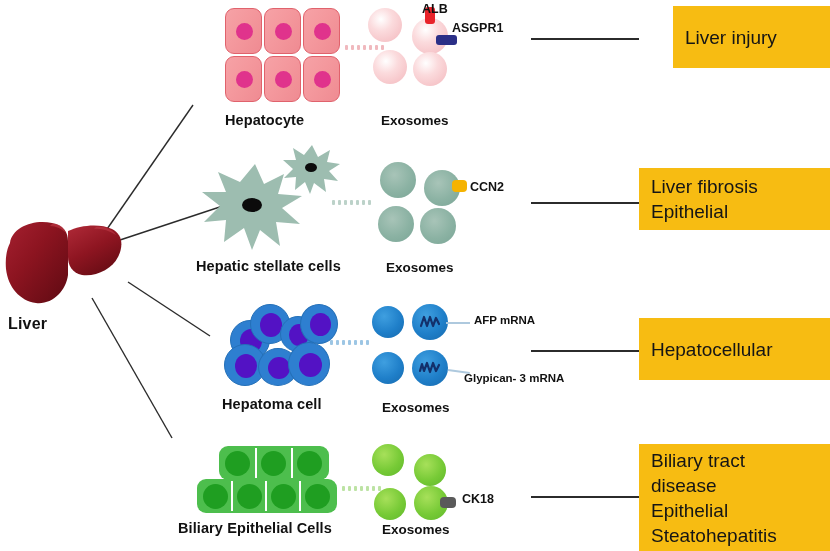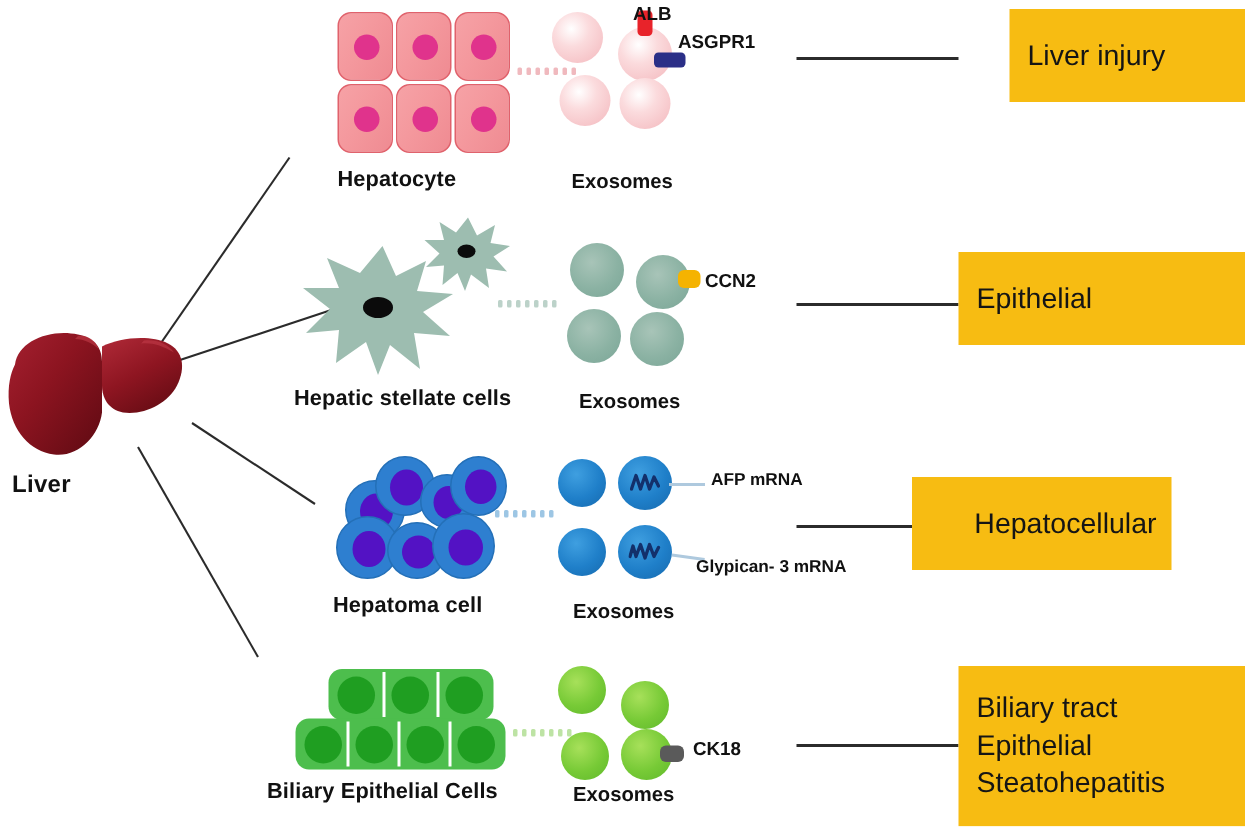--- a/index.html
+++ b/index.html
@@ -318,20 +318,21 @@
     </div>
 
     <div class="marker-label" style="left:470px;top:40px;text-align:right;">CCN2</div>
 
     <div class="exo-label" style="left:386px;top:120px;">Exosomes</div>
 
     <div class="hconn" style="left:531px;top:62px;width:108px;"></div>
   </div>
 
   <div class="outcome" style="left:639px;top:168px;width:191px;height:62px;">
+    <div class="ln">Liver fibrosis</div>
     <div class="ln">Epithelial</div>
   </div>
 
   <div class="abs" style="left:0;top:290px;width:830px;height:140px;">
 
     <div class="abs" style="left:222px;top:12px;width:116px;height:86px;">
       <div class="hepatoma-cell" style="left:8px; top:18px;width:40px;height:40px;">
           <div class="hepatoma-nuc" style="left:9px;top:8px;width:22px;height:24px;"></div>
         </div>
       <div class="hepatoma-cell" style="left:28px;top:2px; width:40px;height:40px;">
@@ -385,21 +386,21 @@
     <div class="leader" style="left:448px;top:79px;width:22px;transform:rotate(8deg);transform-origin:left center;"></div>
 
     <div class="marker-label sm" style="left:474px;top:24px;">AFP mRNA</div>
     <div class="marker-label sm" style="left:464px;top:82px;">Glypican- 3 mRNA</div>
 
     <div class="exo-label" style="left:382px;top:110px;">Exosomes</div>
 
     <div class="hconn" style="left:531px;top:60px;width:108px;"></div>
   </div>
 
-  <div class="outcome" style="left:608px;top:318px;width:173px;height:62px;align-items:flex-end;">
+  <div class="outcome" style="left:639px;top:318px;width:191px;height:62px;">
     <div class="ln">Hepatocellular</div>
   </div>
 
   <div class="abs" style="left:0;top:430px;width:830px;height:121px;">
 
     <div class="abs" style="left:197px;top:16px;width:140px;height:68px;">
       <div class="bil-row" style="left:22px;top:0px;width:110px;height:34px;">
         <div class="bil-nuc" style="left:6px; top:5px;"></div>
         <div class="bil-nuc" style="left:42px;top:5px;"></div>
         <div class="bil-nuc" style="left:78px;top:5px;"></div>
@@ -440,17 +441,18 @@
 
     <div class="marker-label" style="left:462px;top:62px;">CK18</div>
 
     <div class="exo-label" style="left:382px;top:92px;">Exosomes</div>
 
     <div class="hconn" style="left:531px;top:66px;width:108px;"></div>
   </div>
 
   <div class="outcome" style="left:639px;top:444px;width:191px;height:107px;">
     <div class="ln">Biliary tract</div>
+    <div class="ln">disease</div>
     <div class="ln">Epithelial</div>
     <div class="ln">Steatohepatitis</div>
   </div>
 
 </div>
 
 </body></html>

